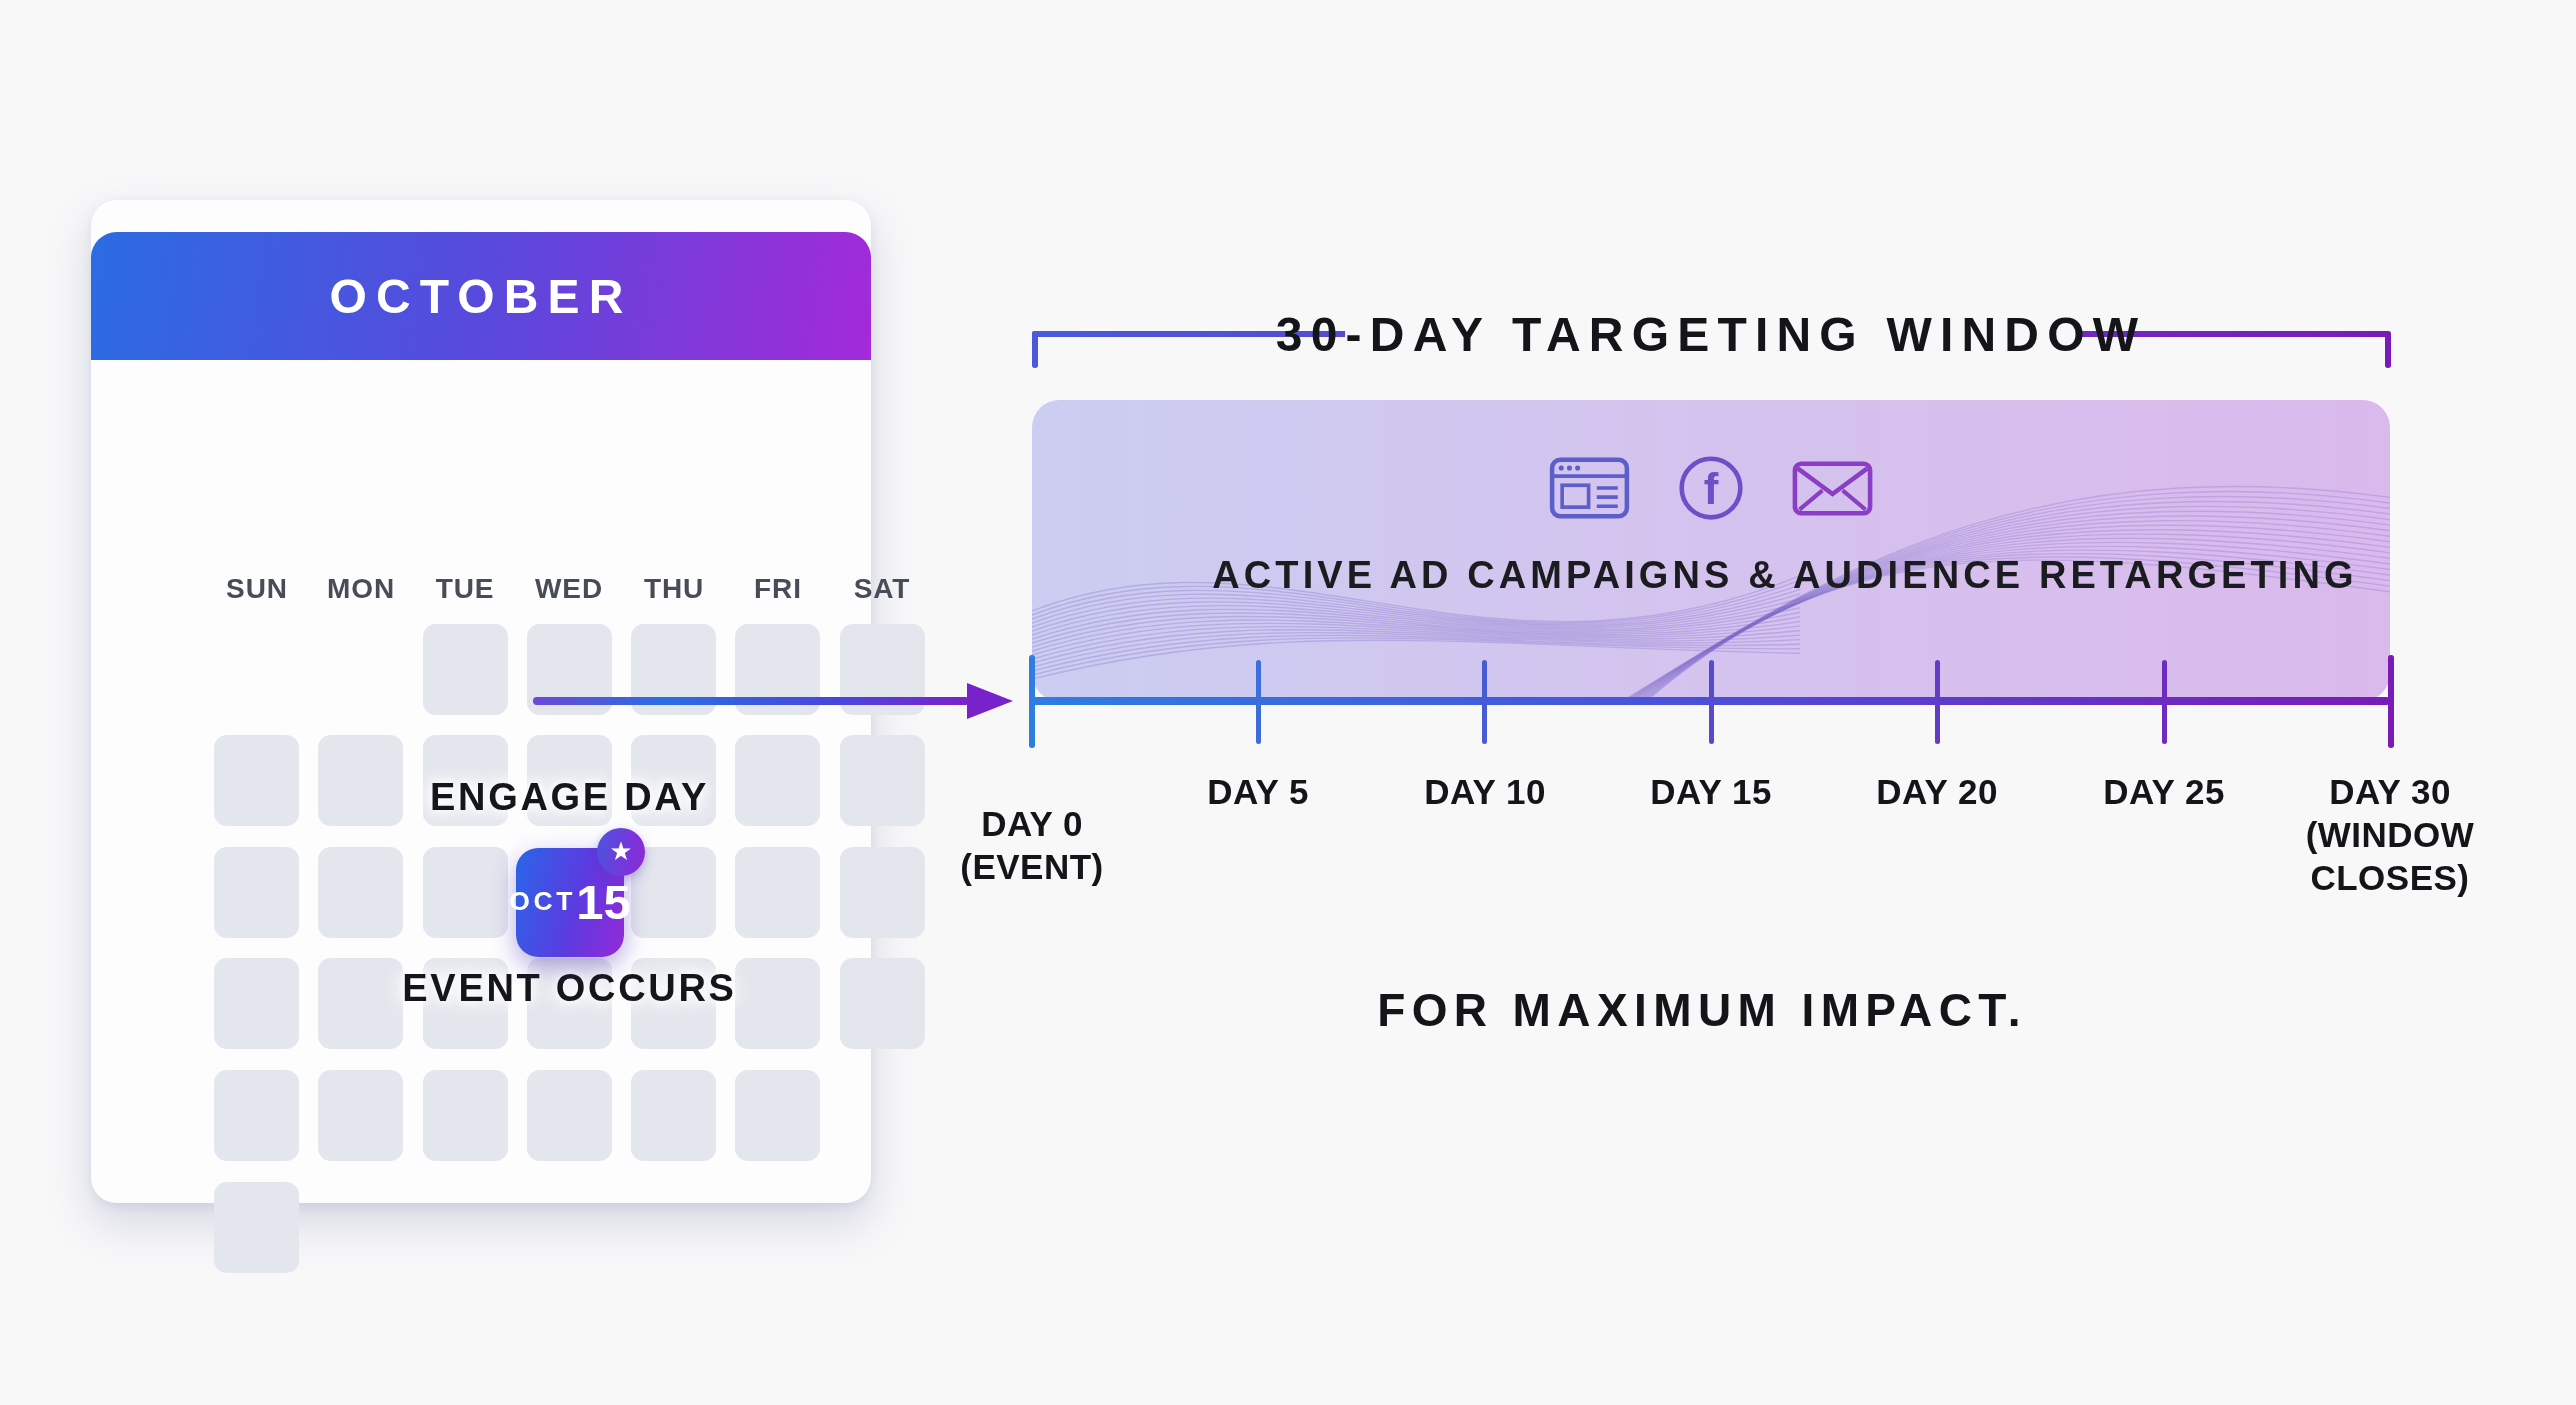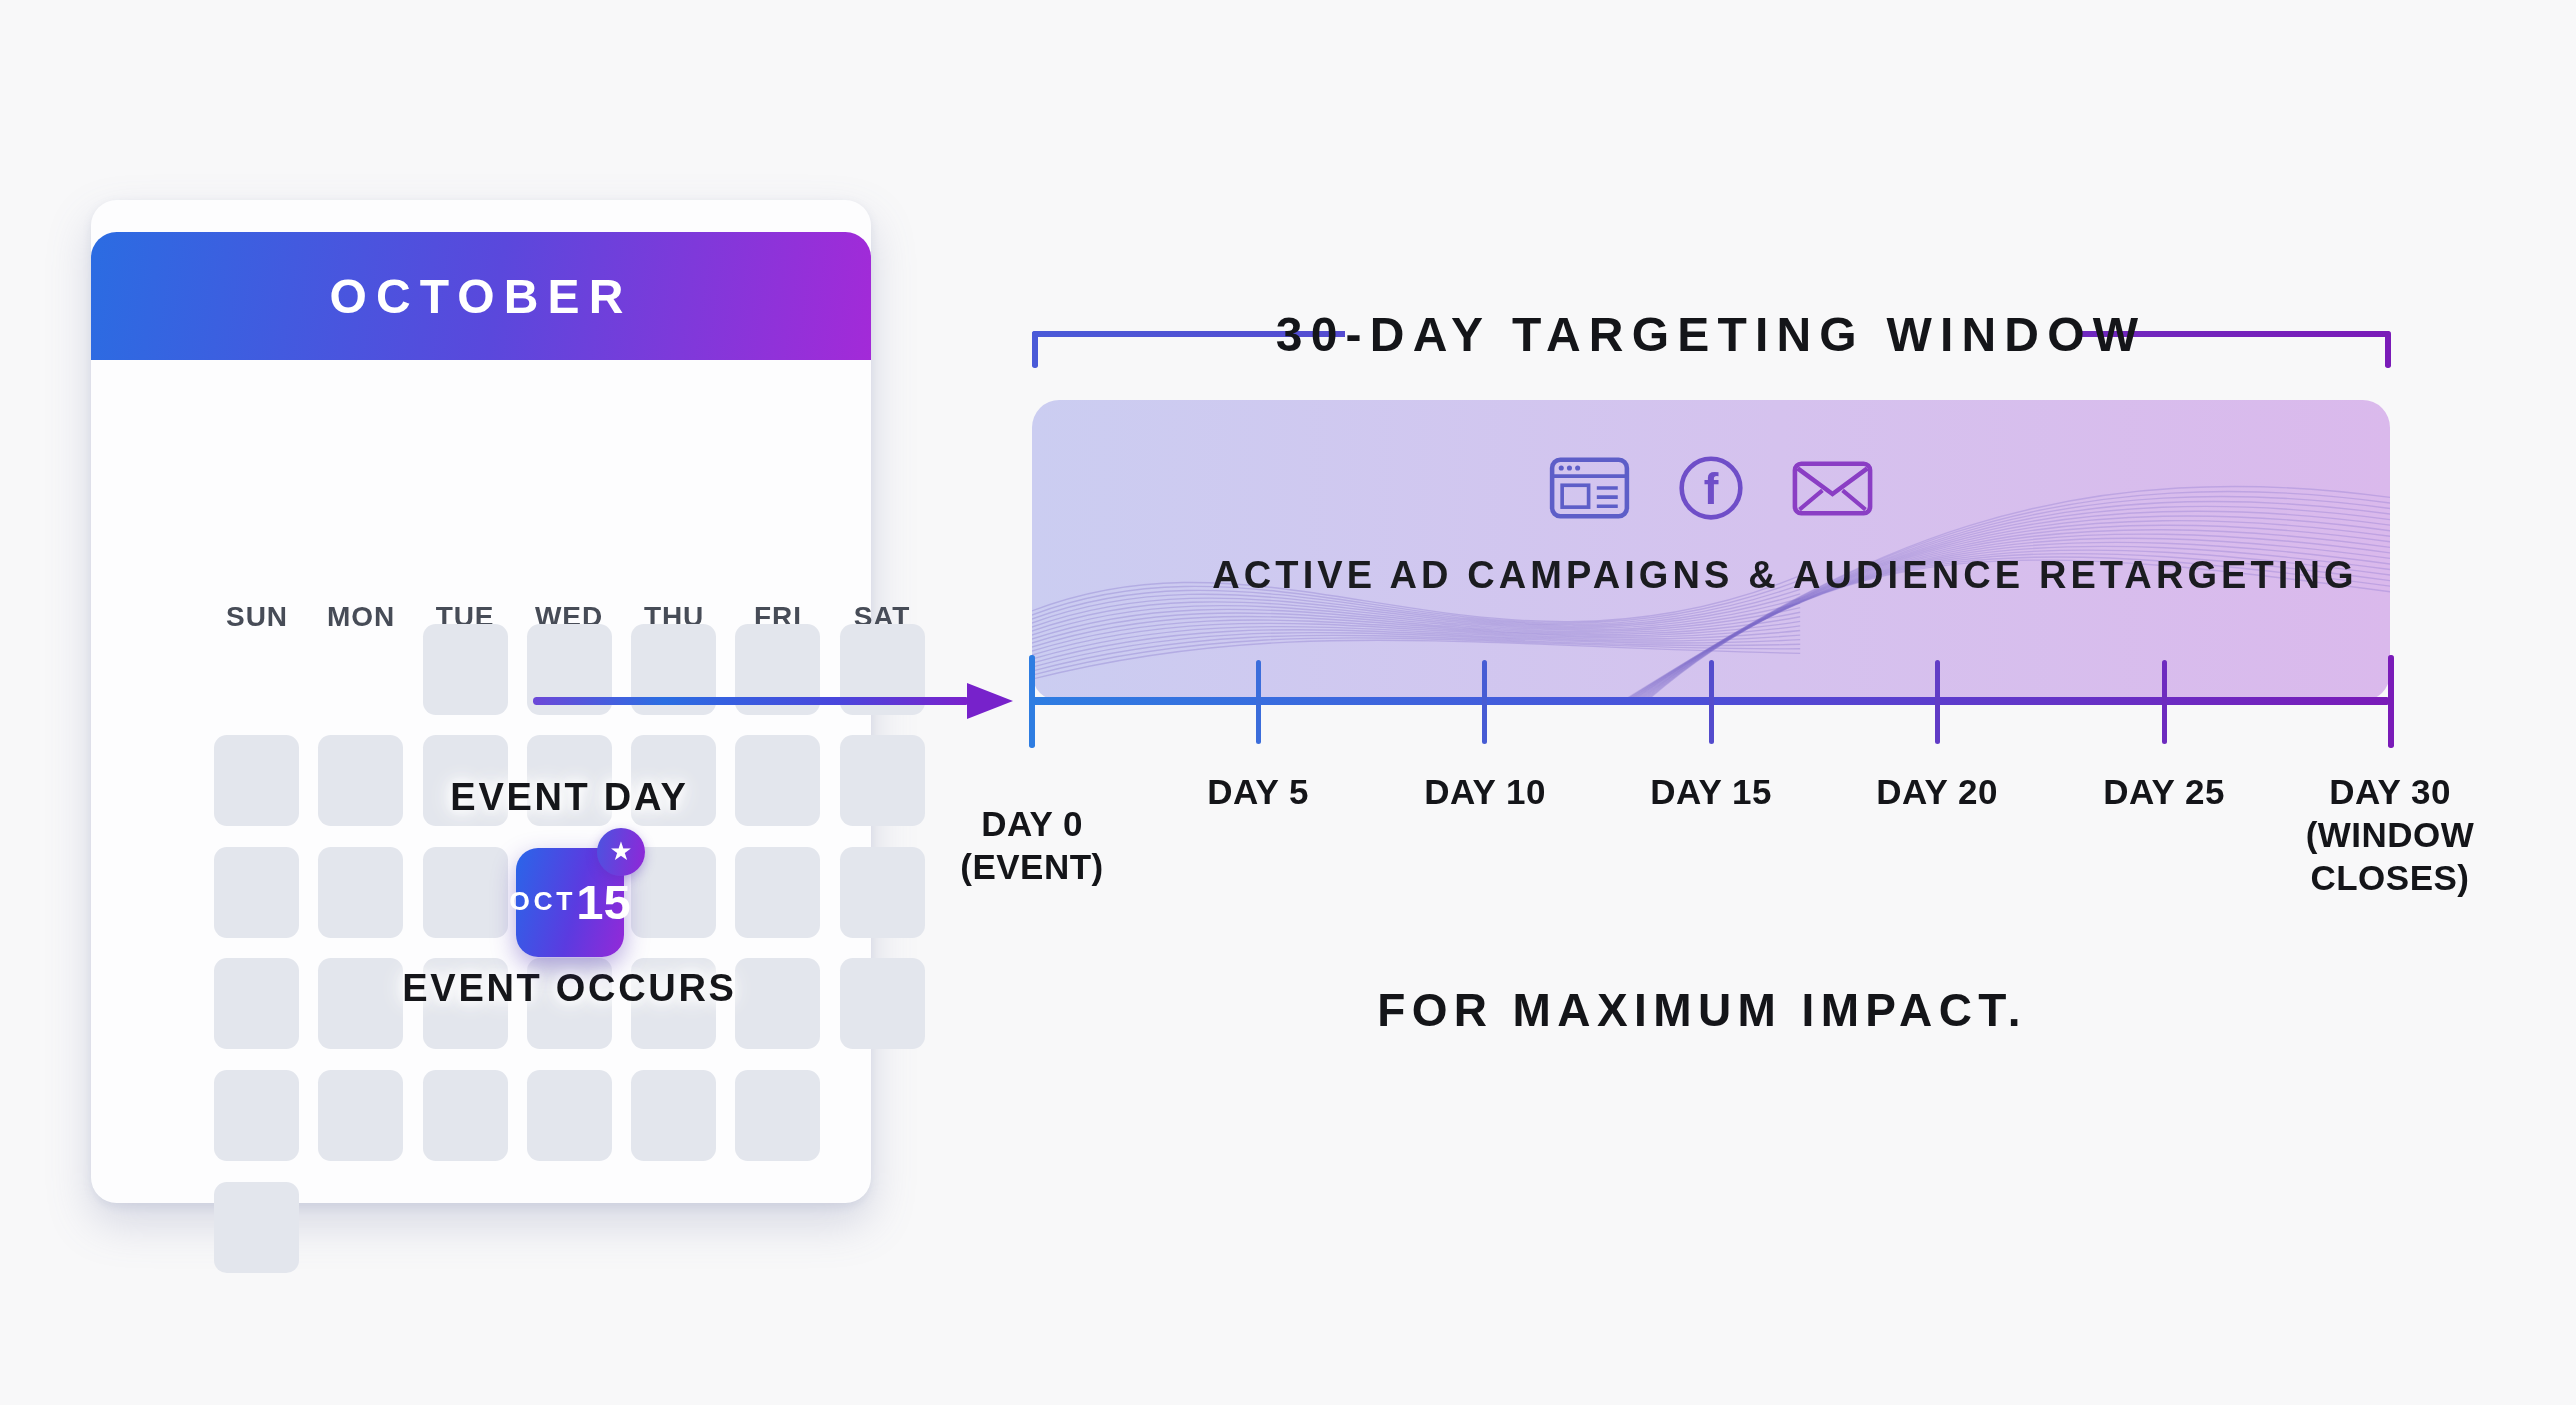--- a/index.html
+++ b/index.html
@@ -10,21 +10,21 @@
   
   .cal-card{position:absolute;left:91px;top:200px;width:780px;height:1003px;
             background:#fdfdfe;border-radius:25.6px;
             box-shadow:0 20px 44px rgba(110,120,165,.25),0 3.7px 9.1px rgba(110,120,165,.12);}
   .cal-header{position:absolute;left:0;top:0;width:780px;height:128px;
               border-radius:25.6px 25.6px 0 0;
               background:linear-gradient(98deg,#2b6ce2 0%,#5a48dc 52%,#a32ad8 100%);
               display:flex;align-items:center;justify-content:center;margin-top:32px;}
   .cal-title{color:#ffffff;font-size:48px;font-weight:600;letter-spacing:9.1px;}
   .day-name{position:absolute;top:373px;width:110px;margin-left:-55px;text-align:center;
-            font-size:28px;font-weight:700;color:#474c57;letter-spacing:0.9px;margin-top:28px;}
+            font-size:28px;font-weight:700;color:#474c57;letter-spacing:0.9px;}
   .cell{position:absolute;width:85px;height:91px;border-radius:12.8px;background:#e3e6ed;}
   .overlay-label{position:absolute;width:439px;text-align:center;
             font-size:38px;font-weight:700;color:#15161a;letter-spacing:2.7px;
             text-shadow:0 0 9.1px #fff,0 0 14.6px #fff,0 0 24px #fff,0 0 31px #fff;z-index:6;}
   
   .badge{position:absolute;left:425px;top:648px;width:108px;height:109px;border-radius:22px;
          background:linear-gradient(105deg,#2e62e8 5%,#5b3be0 55%,#9429d8 100%);
          box-shadow:0 9.1px 24px rgba(80,50,180,.4);z-index:7;
          display:flex;flex-direction:row;align-items:center;justify-content:center;color:#fff;}
   .badge-month{font-size:26.5px;font-weight:700;letter-spacing:3.7px;margin-bottom:1.8px;}
@@ -118,21 +118,21 @@
         <div class="cell" style="left: 749px; top: 758px;"></div>
         <div class="cell" style="left: 123px; top: 870px;"></div>
         <div class="cell" style="left: 227px; top: 870px;"></div>
         <div class="cell" style="left: 332px; top: 870px;"></div>
         <div class="cell" style="left: 436px; top: 870px;"></div>
         <div class="cell" style="left: 540px; top: 870px;"></div>
         <div class="cell" style="left: 644px; top: 870px;"></div>
         <div class="cell" style="left: 123px; top: 982px;"></div>
       </div>
 
-    <div class="overlay-label" style="left:259px;top:576px;">EVENT DAY</div>
+    <div class="overlay-label" style="left:259px;top:576px;">ENGAGE DAY</div>
     <div class="overlay-label" style="left:259px;top:767px;">EVENT OCCURS</div>
 
     <div class="badge">
       <div class="badge-month">OCT</div>
       <div class="badge-day">15</div>
     </div>
     <div class="badge-star">
       <span>★</span>
     </div>
   </div>

